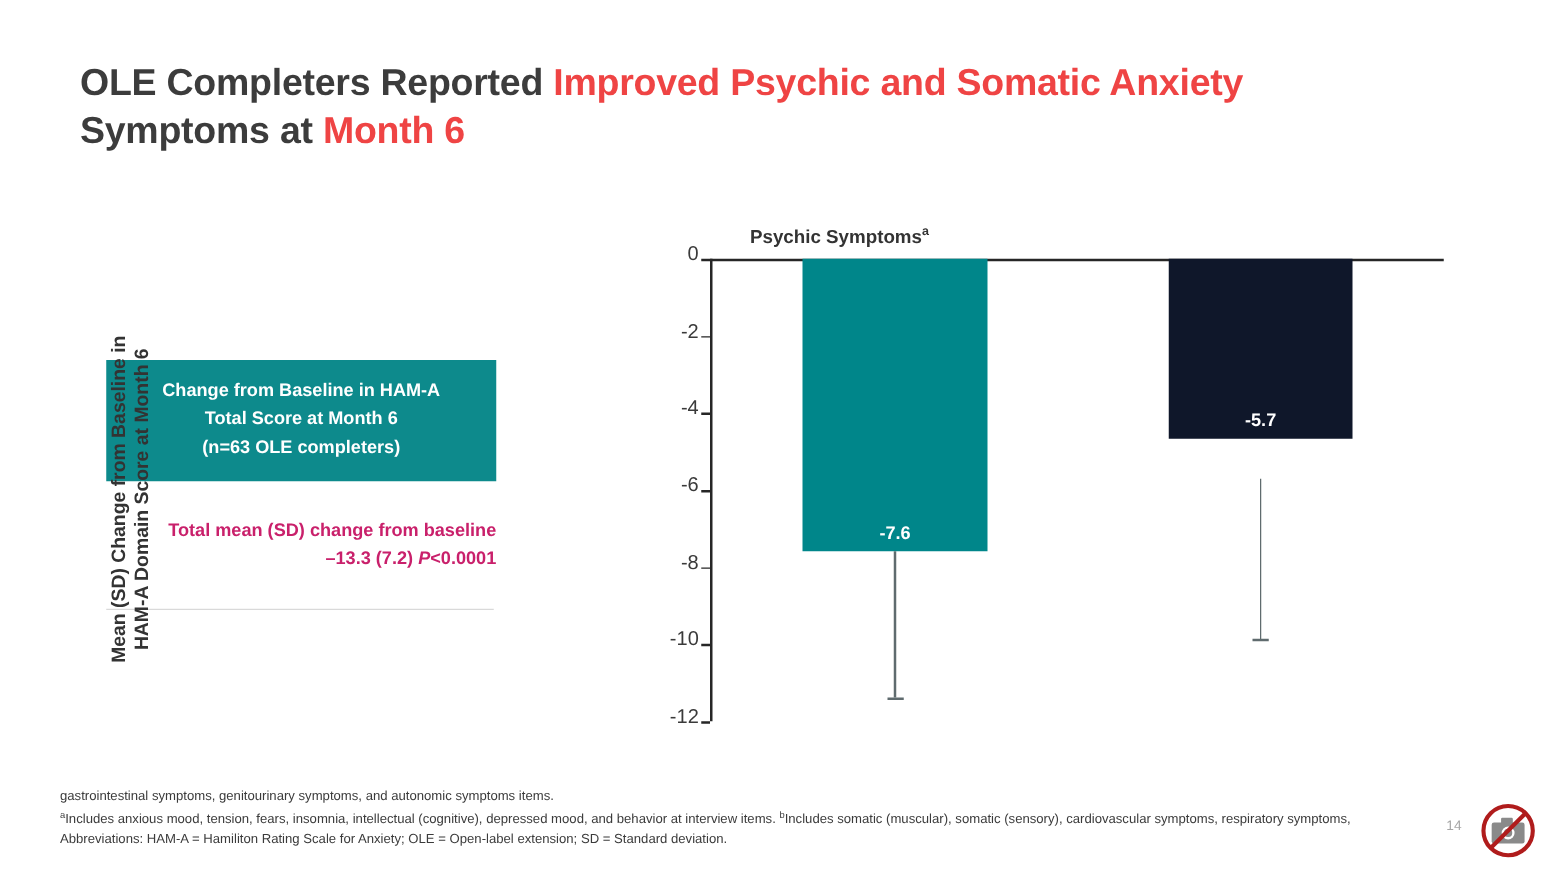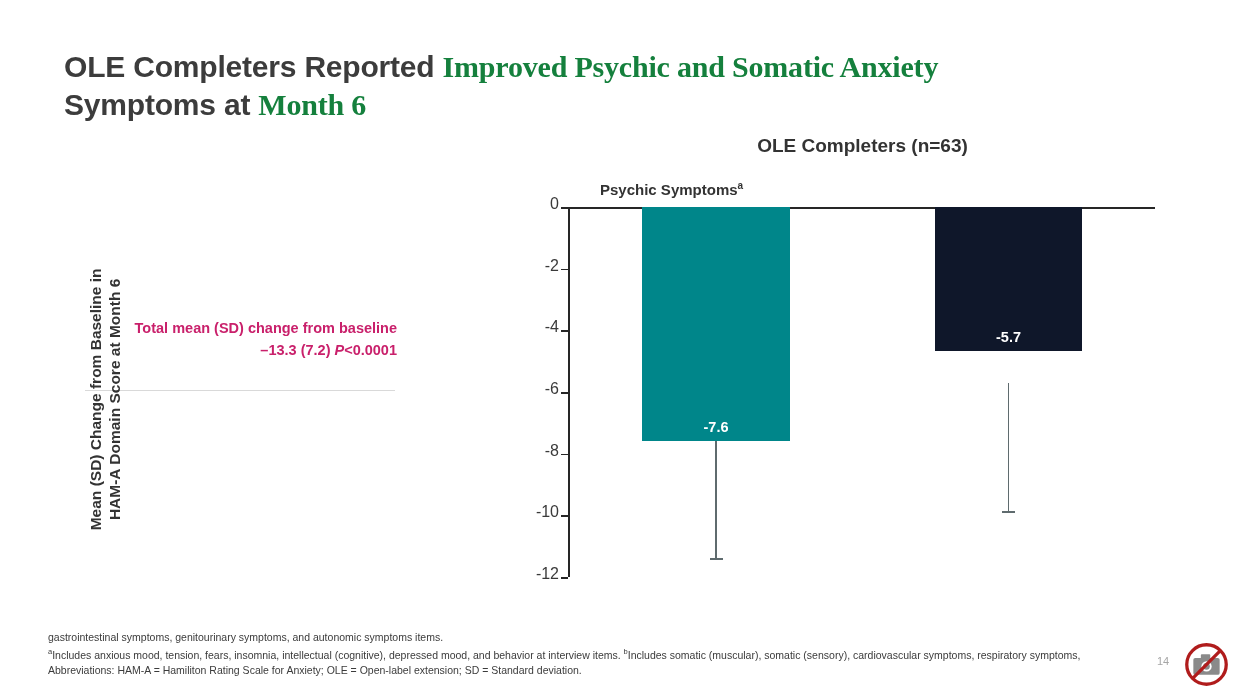--- a/index.html
+++ b/index.html
@@ -22,21 +22,21 @@
     position: absolute;
     left: 64px;
     top: 48px;
     width: 1040px;
     font-size: 30px;
     font-weight: bold;
     line-height: 1.28;
     color: #3c3c3c;
     letter-spacing: -0.2px;
   }
-  #slide-title .accent { color: #15803d; font-family: Liberation Serif, serif; }
+  #slide-title .accent { color: #ef4444; }
 
   
   #left-panel {
     position: absolute;
     left: 85px;
     top: 288px;
     width: 312px;
   }
   #callout-box {
     background: #0d8a8c;
@@ -219,30 +219,34 @@
 </style>
 </head>
 <body>
 
 <div id="slide-title">
   <span>OLE Completers Reported </span><span class="accent">Improved Psychic and Somatic Anxiety</span><br>
   <span>Symptoms at </span><span class="accent">Month 6</span>
 </div>
 
 <div id="left-panel">
+  <div id="callout-box">
+    <div>Change from Baseline in HAM-A</div>
+    <div>Total Score at Month 6</div>
+    <div>(n=63 OLE completers)</div>
+  </div>
   <div id="total-change">
     <div>Total mean (SD) change from baseline</div>
     <div class="pval-line"><span>–13.3 (7.2) </span><em>P</em><span>&lt;0.0001</span></div>
   </div>
   <div id="left-divider"></div>
 </div>
 
 <div id="chart-area">
 
-  <div id="chart-title">OLE Completers (n=63)</div>
 
   <div class="series-header" id="header-psychic">
     <span>Psychic Symptoms</span><sup>a</sup>
   </div>
 
   <div id="y-axis-title">
     <div>Mean (SD) Change from Baseline in</div>
     <div>HAM-A Domain Score at Month 6</div>
   </div>
 

